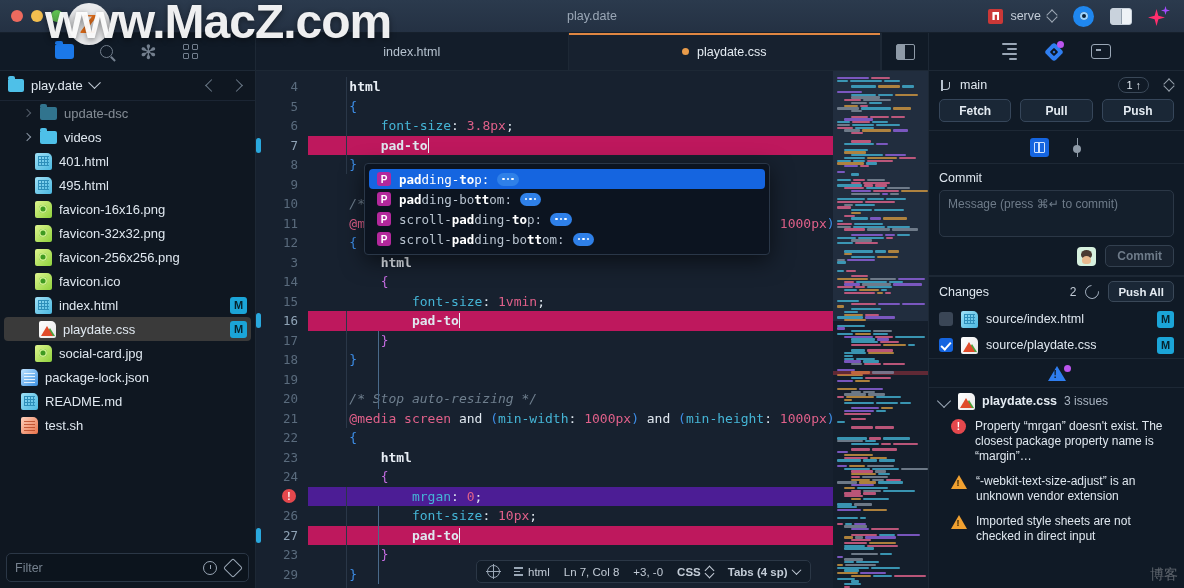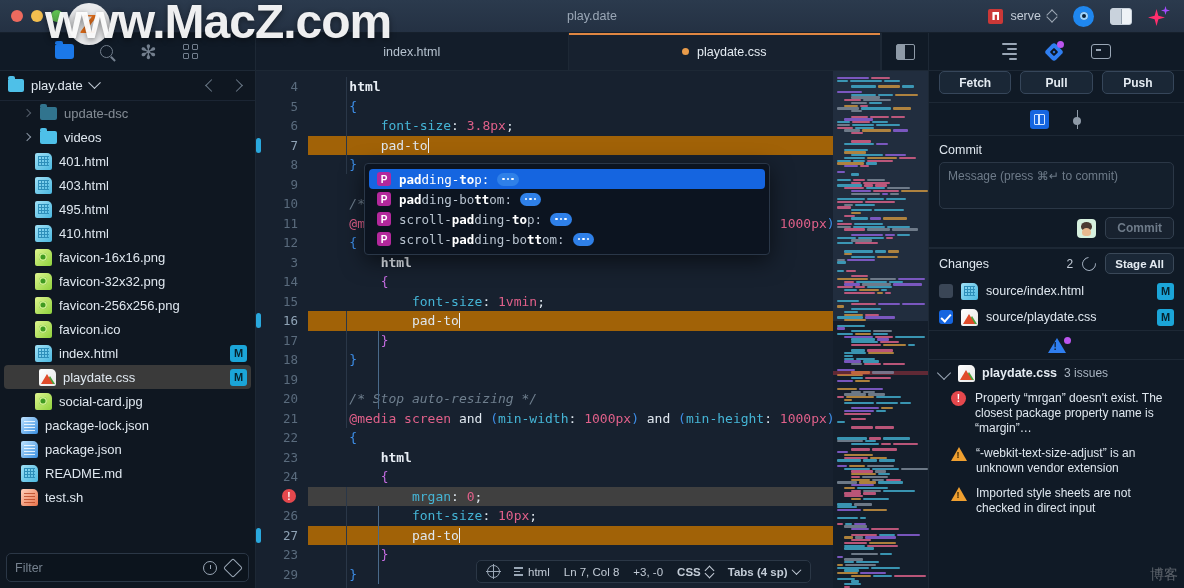--- a/index.html
+++ b/index.html
@@ -168,22 +168,22 @@
         padding-right: 10px; font-size: 12.5px; color: #5a6b7d;
         font-family: "DejaVu Sans Mono", monospace; position: relative; }
   .gl.cur { color: #8fa3b6; }
   .err-dot { width: 14px; height: 14px; border-radius: 50%; background: #e5484d; position: relative;
              margin-right: 2px; }
   .err-dot:after { content:"!"; position:absolute; inset:0; color:#fff; font-size:10px; font-weight:bold;
                    display:flex; align-items:center; justify-content:center; font-family:"Liberation Sans",sans-serif;}
   .codearea { flex: 1; position: relative; padding-top: 6px; min-width: 0;
               font-family: "DejaVu Sans Mono", monospace; font-size: 13px; overflow: hidden; }
   .cl { height: 19.5px; line-height: 19.5px; white-space: pre; padding-left: 10px; color: #cdd6e0; }
-  .cl.hl { background: #a16207; }
-  .cl.errline { background: #404040; }
+  .cl.hl { background: #be185d; font-weight: bold; }
+  .cl.errline { background: #4c1d95; }
   .t-tag  { color: #e8eef5; font-weight: bold; }
   .t-br   { color: #3d8ee8; }
   .t-br2  { color: #c46ce0; }
   .t-prop { color: #45b5d6; }
   .t-val  { color: #e0608a; }
   .t-cmt  { color: #6f7f8e; font-style: italic; }
   .t-at   { color: #e0608a; }
   .t-kw   { color: #e0608a; }
   .t-plain{ color: #dfe7ef; }
   .caret { display:inline-block; width:1.5px; height:15px; background:#e8eef5; vertical-align:-3px;
@@ -429,31 +429,21 @@
             <span>videos</span>
           </div>
           <div class="trow">
             <span class="ind" style="width: 28px;"></span>
             <span class="fico html"></span>
             <span>401.html</span>
           </div>
           <div class="trow">
             <span class="ind" style="width: 28px;"></span>
             <span class="fico html"></span>
-            <span>403.html</span>
-          </div>
-          <div class="trow">
-            <span class="ind" style="width: 28px;"></span>
-            <span class="fico html"></span>
             <span>495.html</span>
-          </div>
-          <div class="trow">
-            <span class="ind" style="width: 28px;"></span>
-            <span class="fico html"></span>
-            <span>410.html</span>
           </div>
           <div class="trow">
             <span class="ind" style="width: 28px;"></span>
             <span class="fico img"></span>
             <span>favicon-16x16.png</span>
           </div>
           <div class="trow">
             <span class="ind" style="width: 28px;"></span>
             <span class="fico img"></span>
             <span>favicon-32x32.png</span>
@@ -482,25 +472,20 @@
           </div>
           <div class="trow">
             <span class="ind" style="width: 28px;"></span>
             <span class="fico img"></span>
             <span>social-card.jpg</span>
           </div>
           <div class="trow">
             <span class="ind" style="width: 14px;"></span>
             <span class="fico json"></span>
             <span>package-lock.json</span>
-          </div>
-          <div class="trow">
-            <span class="ind" style="width: 14px;"></span>
-            <span class="fico json"></span>
-            <span>package.json</span>
           </div>
           <div class="trow">
             <span class="ind" style="width: 14px;"></span>
             <span class="fico html"></span>
             <span>README.md</span>
           </div>
           <div class="trow">
             <span class="ind" style="width: 14px;"></span>
             <span class="fico sh"></span>
             <span>test.sh</span>
@@ -1281,20 +1266,29 @@
         </span>
       </div>
     <div class="chg" style="top: 66.5px; height: 15px;"></div>
         <div class="chg" style="top: 242px; height: 15px;"></div>
         <div class="chg" style="top: 456.5px; height: 15px;"></div>
       </div>
 
     <div class="rightpanel">
 
       <div class="rp-sec">
+        <div class="branchrow">
+          <span class="branch-ico"></span>
+          <span class="branch-name">main</span>
+          <span class="ahead">
+            <span>1</span>
+            <span>↑</span>
+          </span>
+          <span class="chev-ud" style="margin-left:8px"></span>
+        </div>
         <div class="btnrow">
           <div class="gbtn">Fetch</div>
           <div class="gbtn">Pull</div>
           <div class="gbtn">Push</div>
         </div>
       </div>
 
       <div class="rp-sec">
         <div class="modesrow">
           <span class="mode-sq"></span>
@@ -1309,21 +1303,21 @@
           <span class="avatar"></span>
           <span class="commit-btn">Commit</span>
         </div>
       </div>
 
       <div>
         <div class="changes-head">
           <span class="changes-title">Changes</span>
           <span class="changes-count">2</span>
           <span class="refresh"></span>
-          <span class="stage-btn">Stage All</span>
+          <span class="stage-btn">Push All</span>
         </div>
         <div id="changes-list">
             <div class="chgrow">
               <span class="cb off"></span>
               <span class="fico html"></span>
               <span>source/index.html</span>
               <span class="badge-m">M</span>
             </div>
             <div class="chgrow">
               <span class="cb on"></span>

